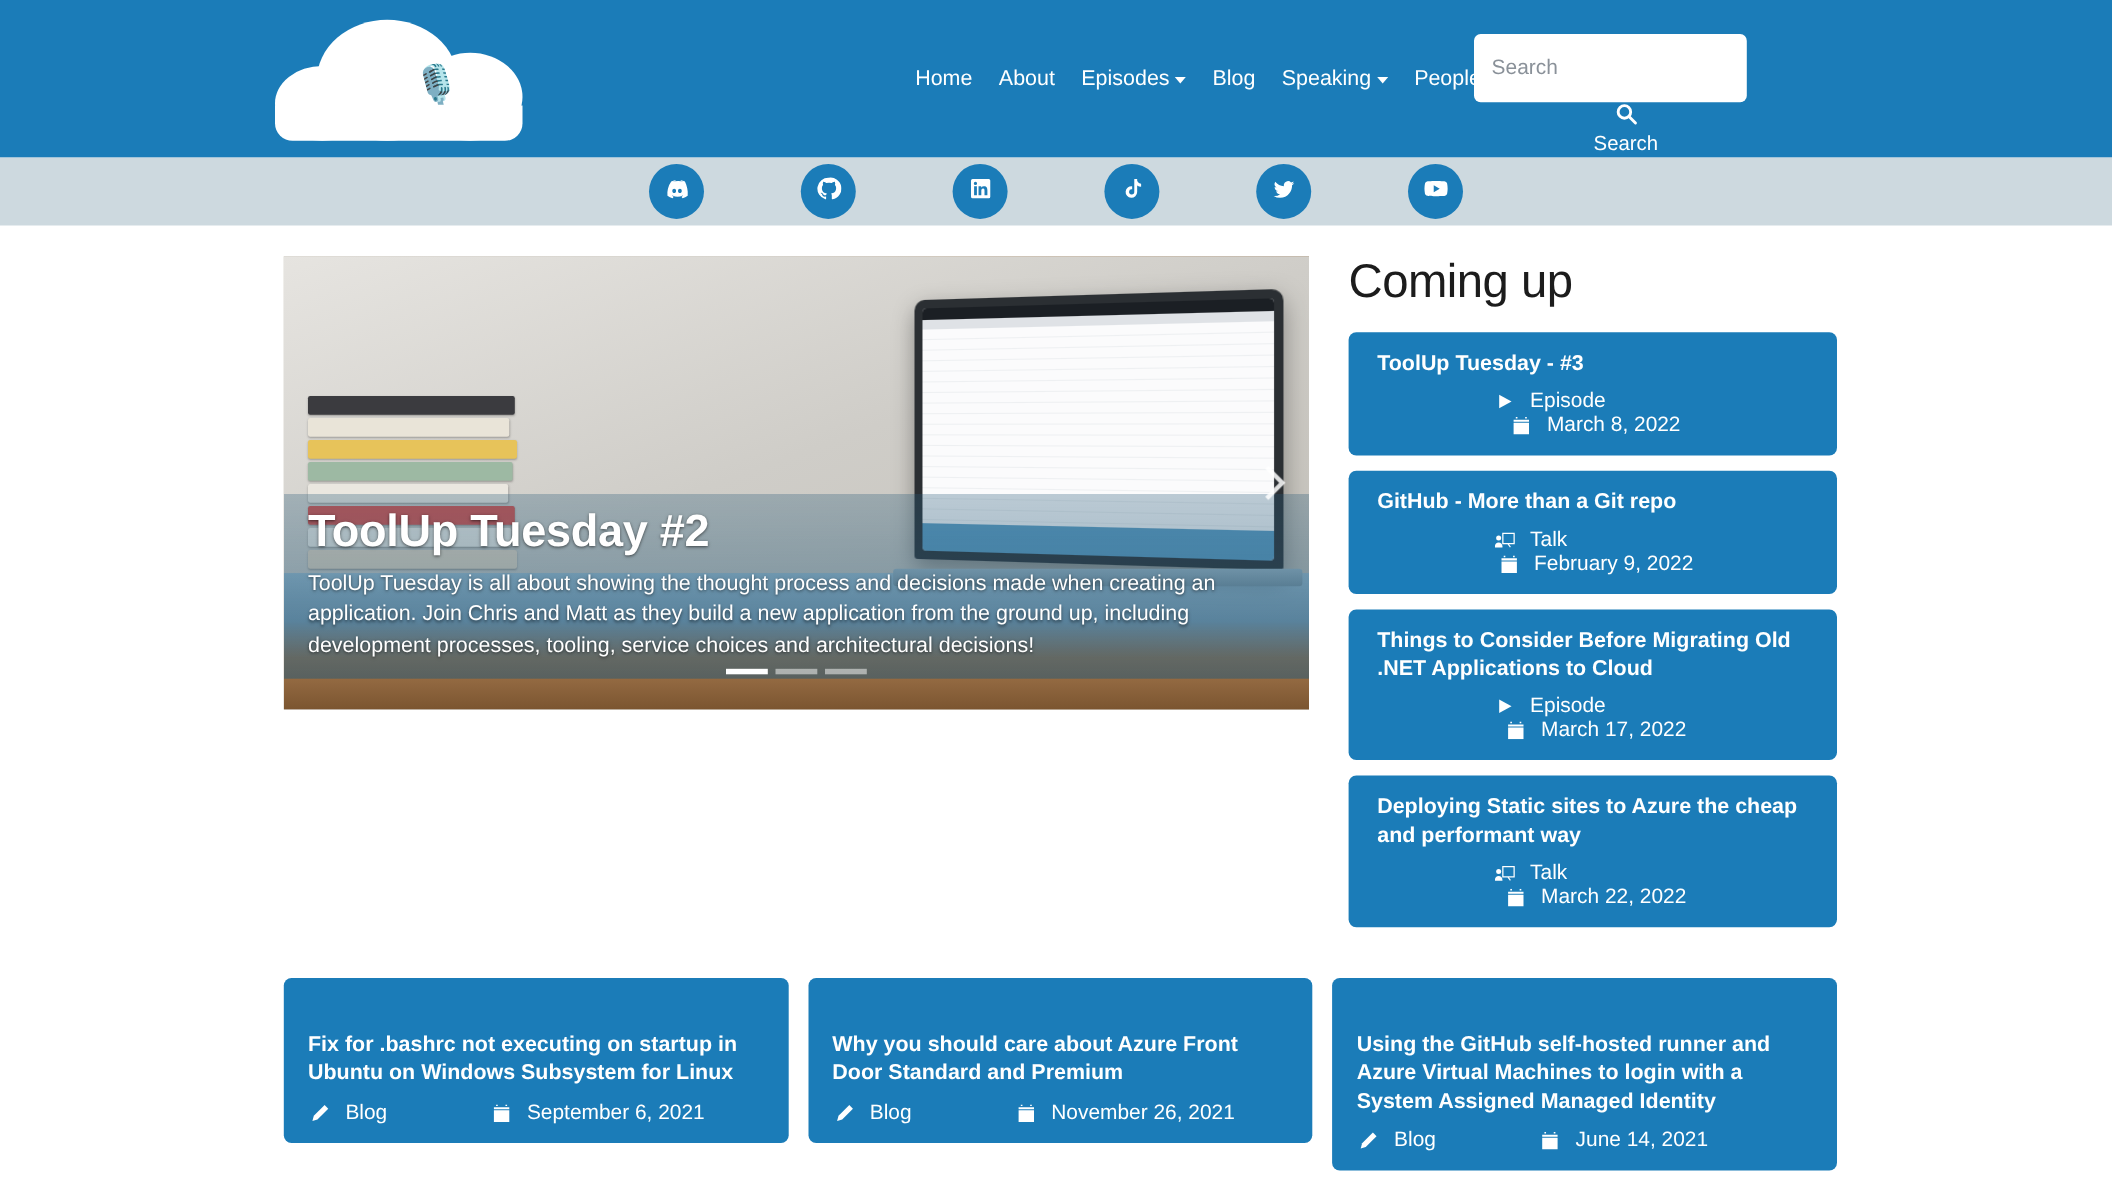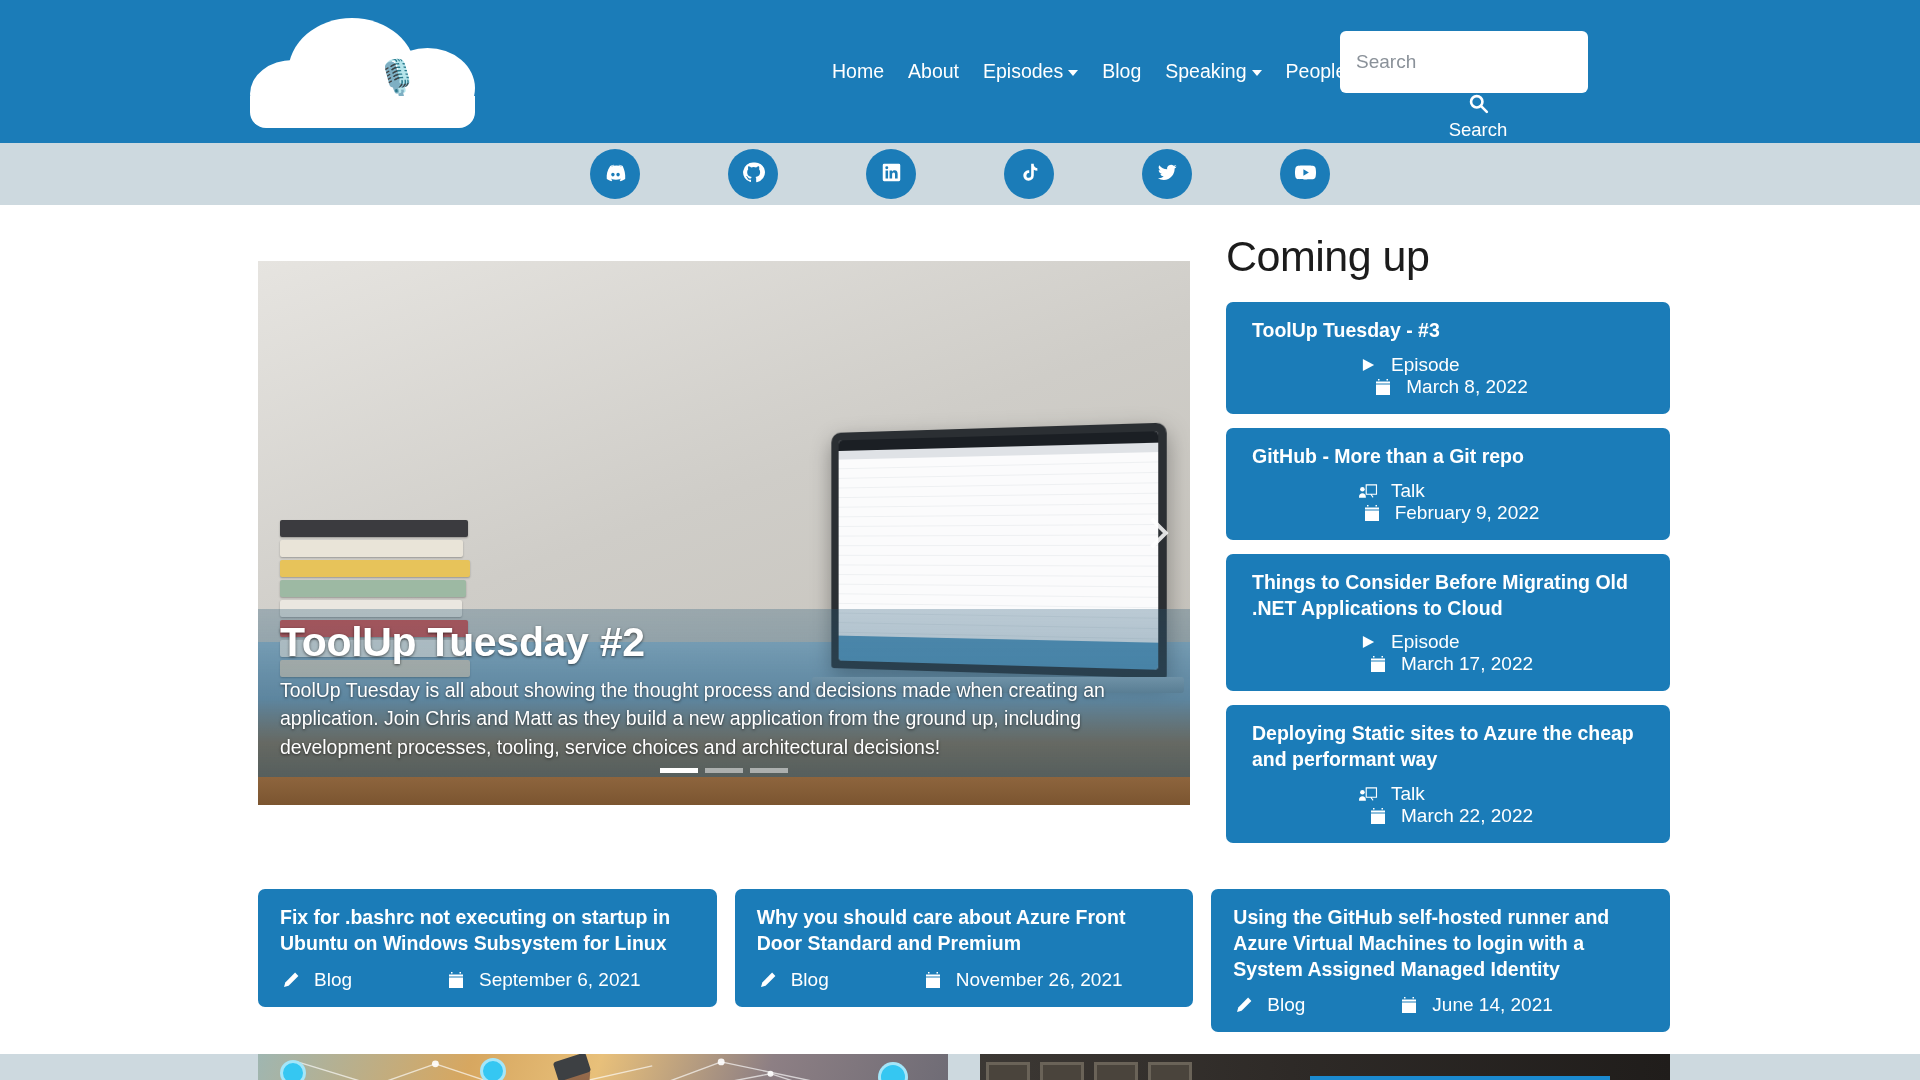--- a/index.html
+++ b/index.html
@@ -111,25 +111,24 @@
   .row-top {
     display: flex;
     padding: 28px 250px 0 258px;
     gap: 18px;
     align-items: flex-start;
   }
 
   
   .carousel {
     position: relative;
-    width: 932px; height: 544px;
+    width: 932px; height: 412px;
     overflow: hidden;
     flex: 0 0 auto;
     background: #b9b2a6;
-    margin-top: 28px;
   }
   .slide-photo {
     position: absolute; inset: 0;
     background:
       linear-gradient(to bottom, rgba(232,230,226,0.25), rgba(120,110,96,0.25)),
       linear-gradient(115deg, #d9d6d0 0%, #cfcbc3 38%, #b08a62 62%, #8a6b49 100%);
   }
   .photo-wall {
     position: absolute; left: 0; top: 0; width: 100%; height: 72%;
     background: linear-gradient(160deg, #e6e4e0, #cfcdc8 55%, #c6c3bc);
@@ -223,21 +222,21 @@
   
   .popular-wrap { padding: 22px 250px 0 258px; }
   .popular-grid { display: flex; gap: 18px; margin-top: 10px; align-items: flex-start; }
   .pop-card {
     flex: 1 1 0;
     background: #1b7cb8; color: #ffffff;
     border-radius: 7px;
     padding: 16px 22px 16px 22px;
     cursor: pointer;
   }
-  .pop-title { font-size: 19.5px; font-weight: 700; line-height: 1.33; }
+  .pop-title { font-size: 19.5px; font-weight: 700; line-height: 1.33; margin-top: 32px; }
   .pop-meta { display: flex; align-items: center; margin-top: 12px; font-size: 19px; }
   .pop-meta .meta-type { width: 165px; }
 
   
   .bottom-strip {
     margin-top: 22px;
     height: 78px;
     background: #cdd9df;
     display: flex; gap: 32px;
     padding-left: 258px; padding-right: 250px;

